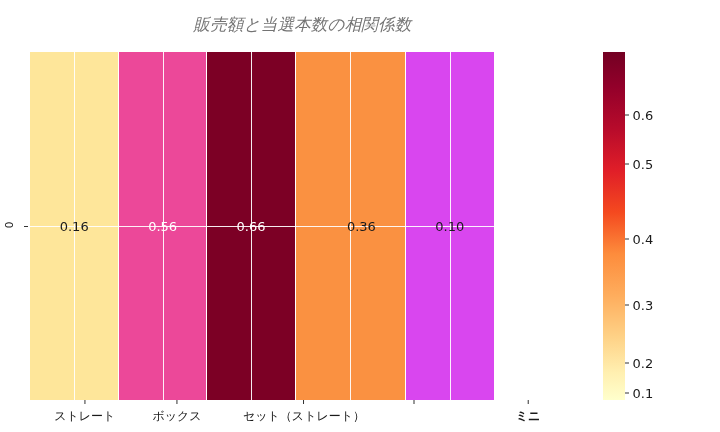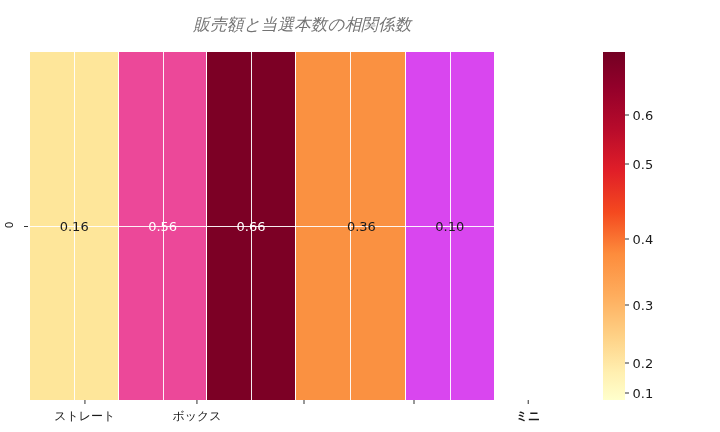--- a/index.html
+++ b/index.html
@@ -224,26 +224,27 @@
 
     </div>
     <div id="row-gridline"></div>
   </div>
 
   <div id="xticks">
     <div class="xtick" style="left:84.8px;">
       <div class="xtick-mark"></div>
       <div class="xtick-label">ストレート</div>
     </div>
-    <div class="xtick" style="left:197px;">
+    <div class="xtick" style="left:177px;">
       <div class="xtick-mark"></div>
       <div class="xtick-label">ボックス</div>
     </div>
     <div class="xtick" style="left:304px;">
       <div class="xtick-mark"></div>
+      <div class="xtick-label">セット（ストレート）</div>
     </div>
     <div class="xtick" style="left:413.6px;">
       <div class="xtick-mark"></div>
     </div>
     <div class="xtick" style="left:528px;font-weight:bold;">
       <div class="xtick-mark"></div>
       <div class="xtick-label">ミニ</div>
     </div>
   </div>
 

